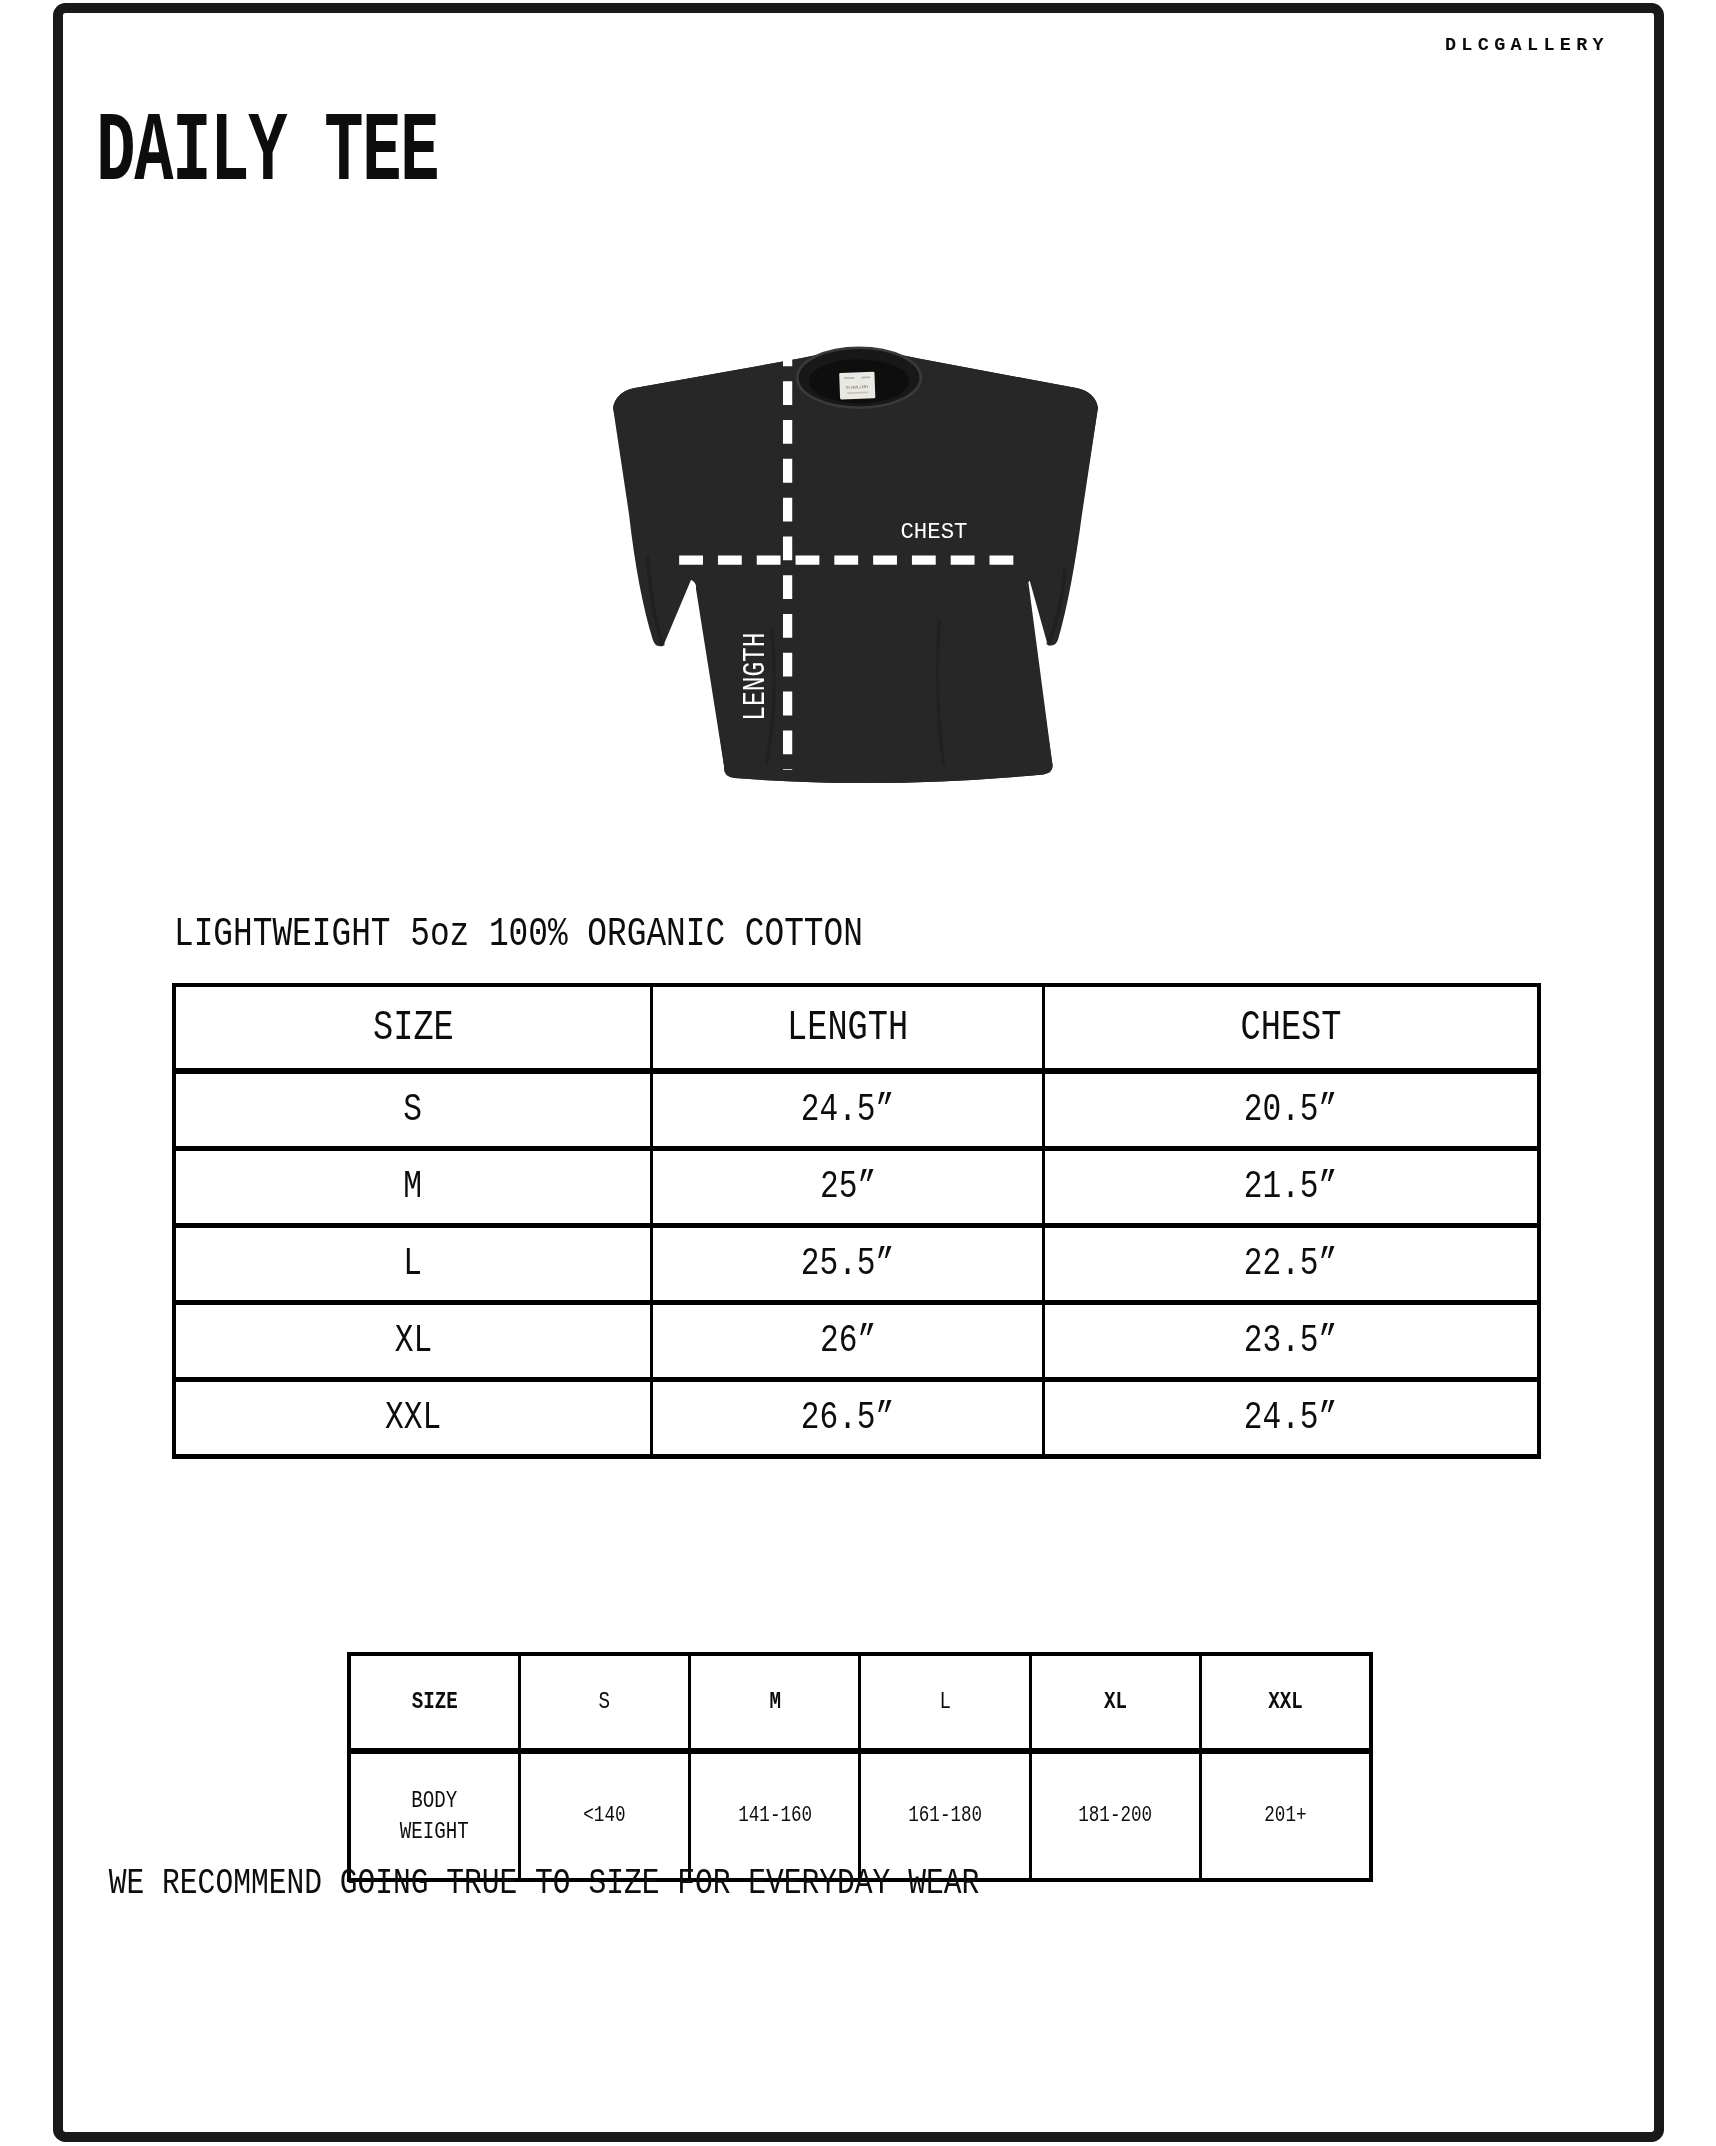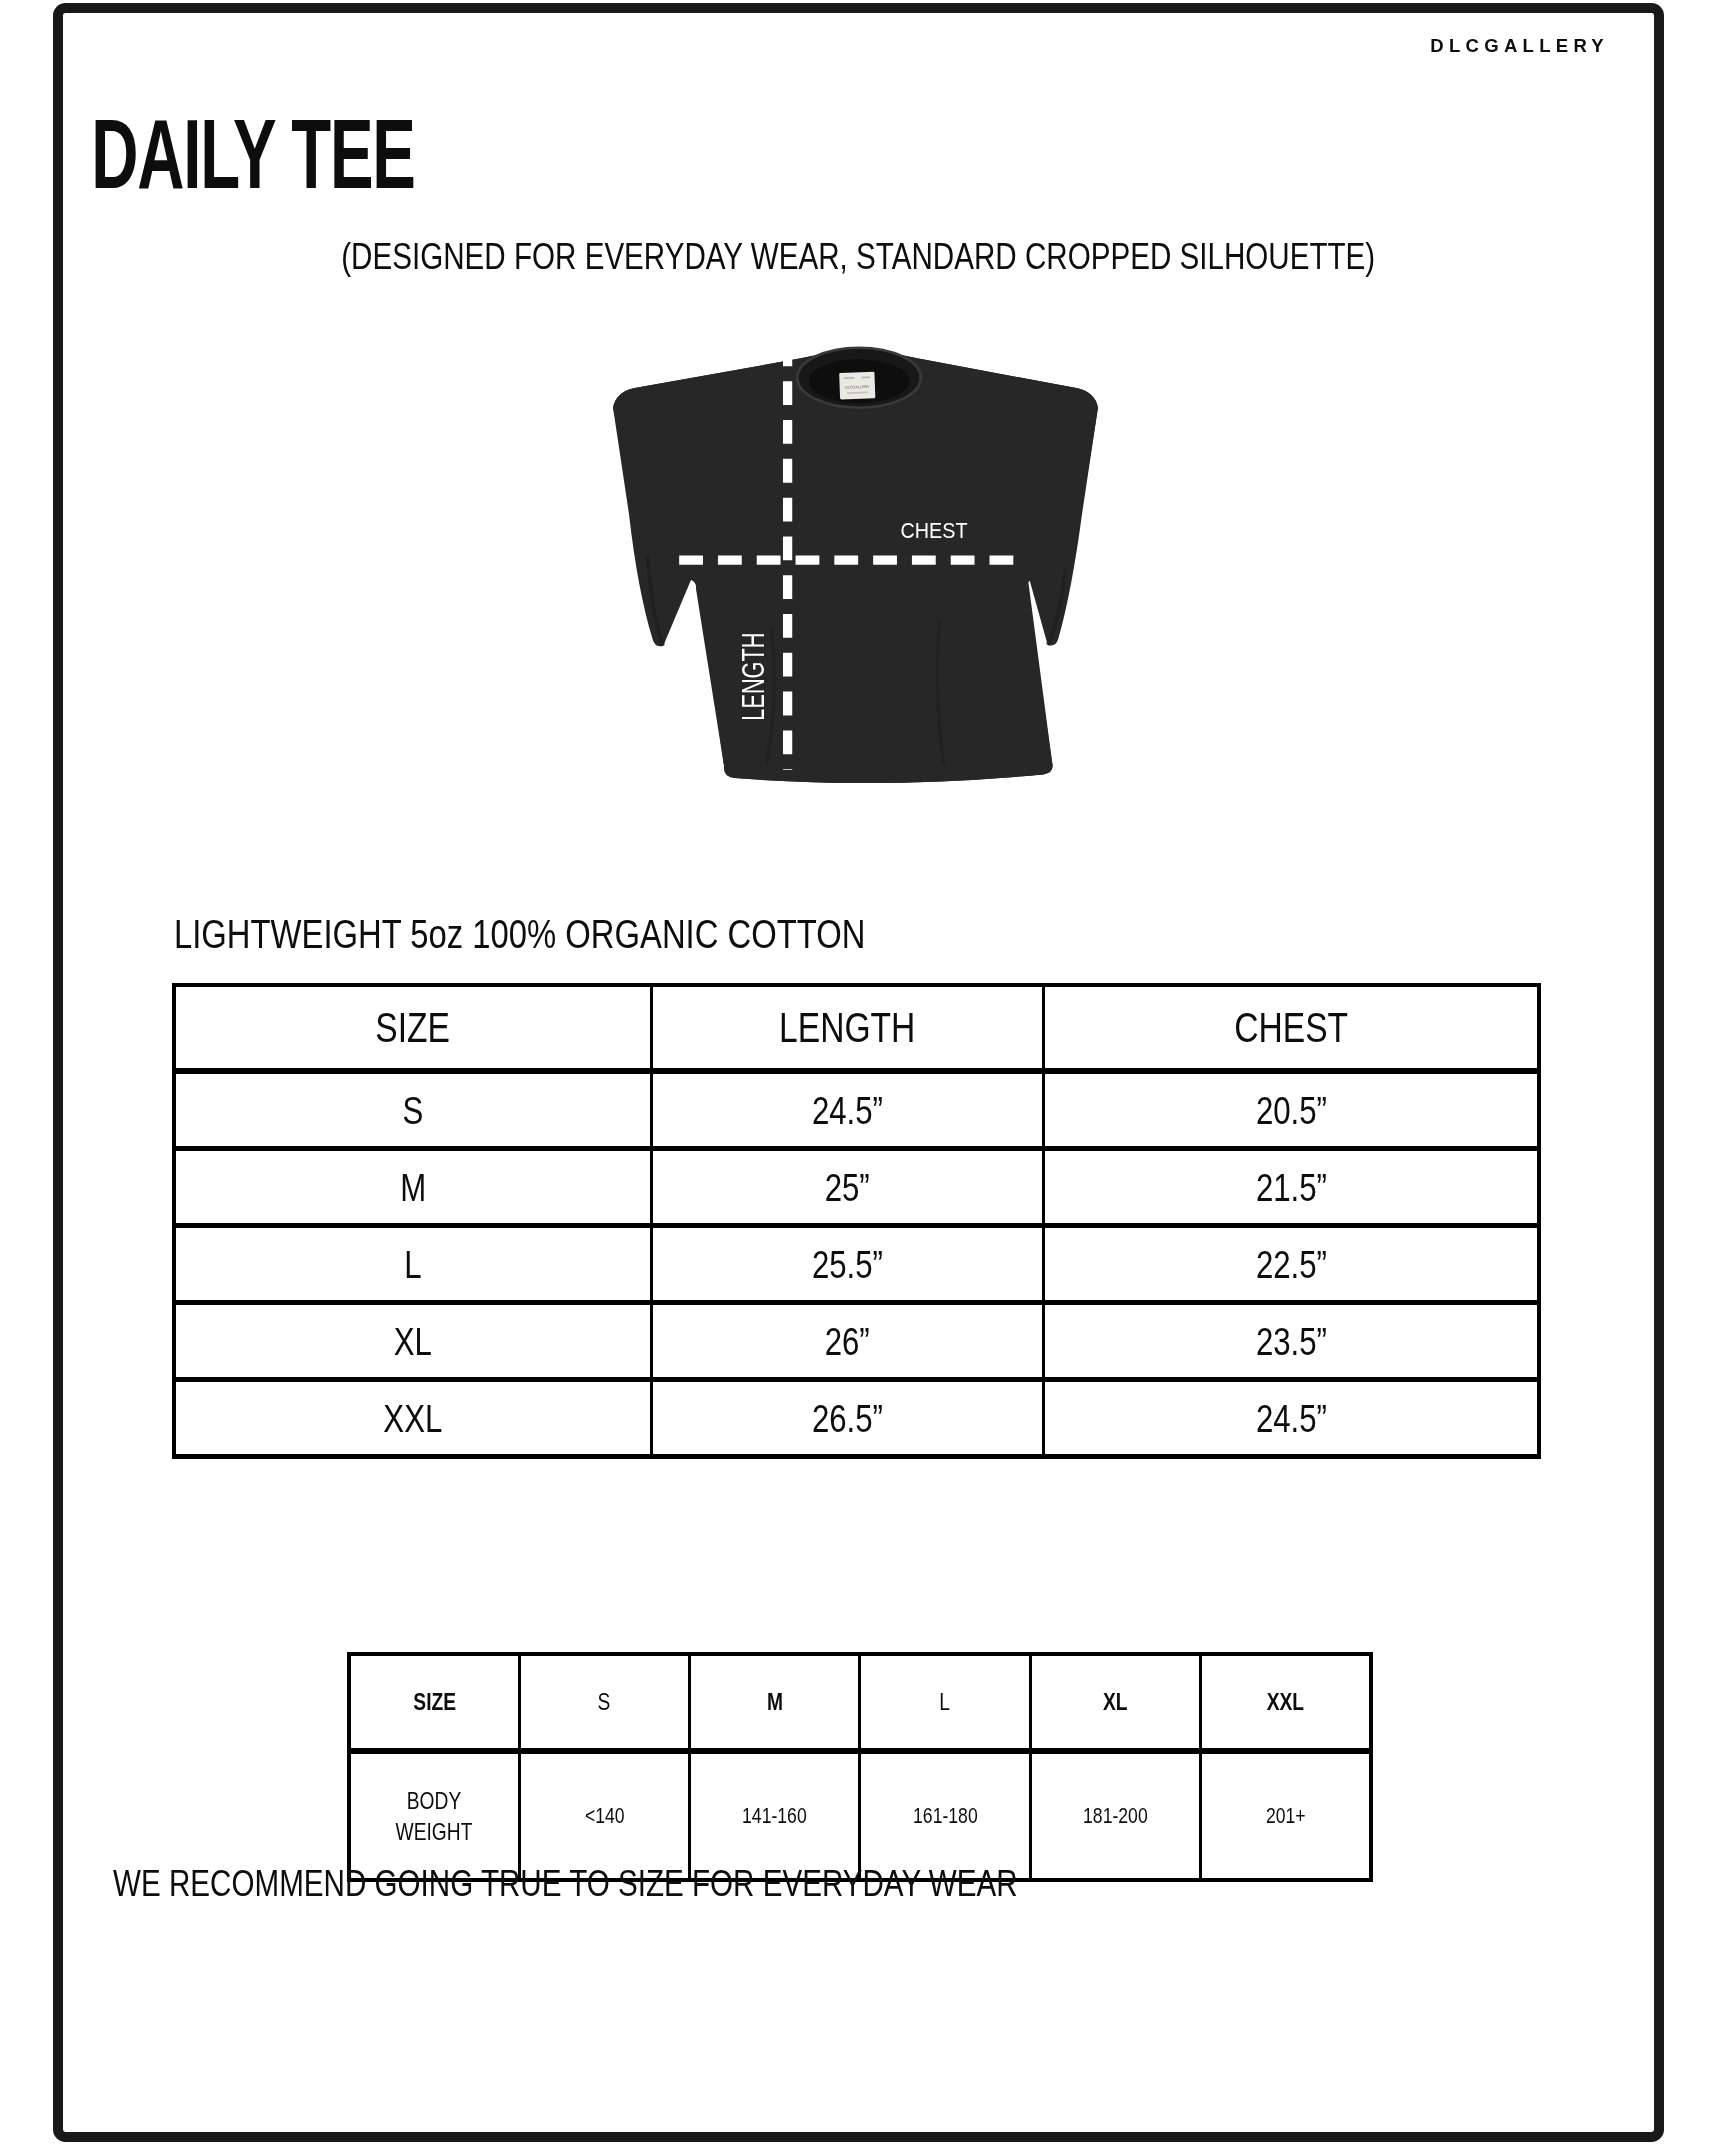--- a/index.html
+++ b/index.html
@@ -1,17 +1,17 @@
 <!DOCTYPE html>
 <html style="font-size:14px"><head>
 <meta charset="utf-8">
 <style>
   html,body{margin:0;padding:0;background:#ffffff;}
   #page{position:relative;width:1717px;height:2146px;background:#ffffff;overflow:hidden;
-        font-family:Liberation Sans, sans-serif;color:#0d0d0d;}
+        font-family:Liberation Mono, monospace;color:#0d0d0d;}
   .frame{position:absolute;left:53px;top:2.6px;right:53px;bottom:4.4px;
          border:10.6px solid #191919;border-radius:12.4px;pointer-events:none;}
   .brand{position:absolute;top:37px;right:108px;font-size:18.5px;font-weight:700;
          letter-spacing:5.3px;line-height:1;}
   .title{position:absolute;top:104px;left:8px;right:0;text-align:left;line-height:1;}
   .title-text{display:inline-block;transform:scaleX(0.66);transform-origin:center;
               font-size:99px;font-weight:800;letter-spacing:-1.8px;white-space:nowrap;}
   .subtitle{position:absolute;top:238px;left:0;right:0;text-align:center;line-height:1;font-size:37px;}
   .cond{display:inline-block;transform:scaleX(0.8);transform-origin:center;white-space:pre-line;}
   .cond-left{transform-origin:left center;}
@@ -40,23 +40,20 @@
 <div id="page">
 
   <div class="frame"></div>
 
   <div class="brand">DLCGALLERY</div>
 
   <div class="title">
     <span class="title-text">DAILY TEE</span>
   </div>
 
-  <div class="subtitle">
-    <span class="cond">(DESIGNED FOR EVERYDAY WEAR, STANDARD CROPPED SILHOUETTE)</span>
-  </div>
 
   <div class="shirt">
     <svg viewBox="0 0 600 510" width="529" height="450">
 
       <path d="M238 24
            Q304 8 370 24
            L552 58 Q572 63 575 80
            L557 200 Q545 290 530 342
            Q527 352 518 349
            L497 274 Q493 264 494 284

